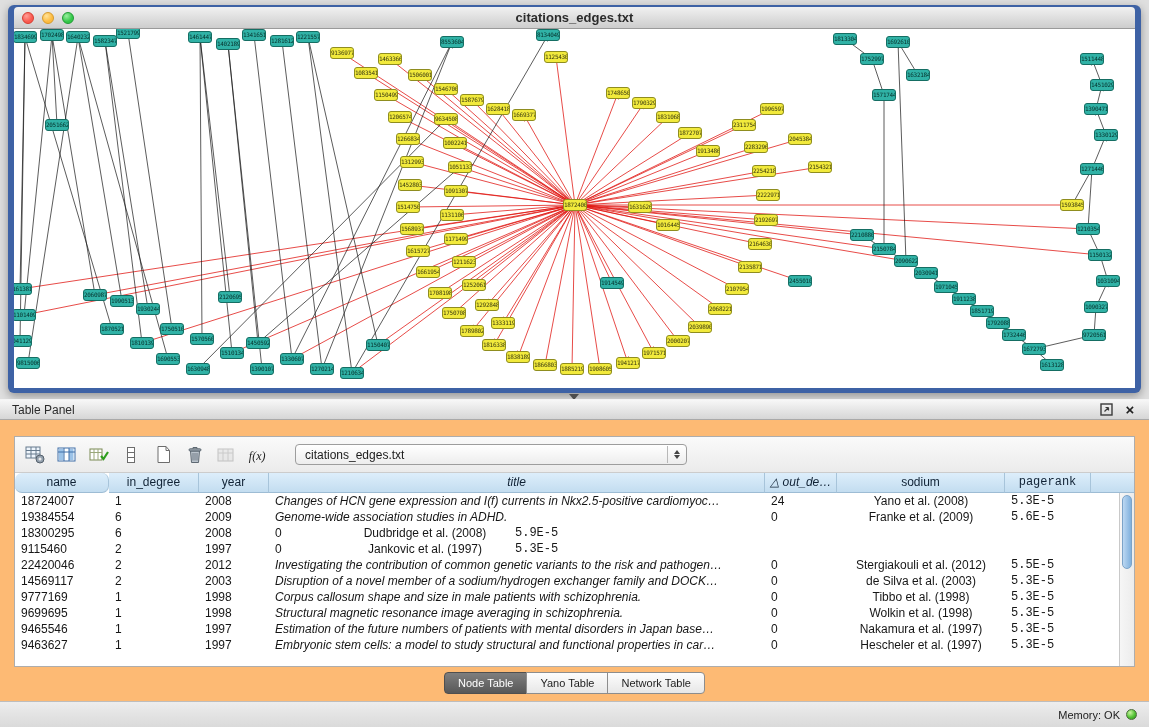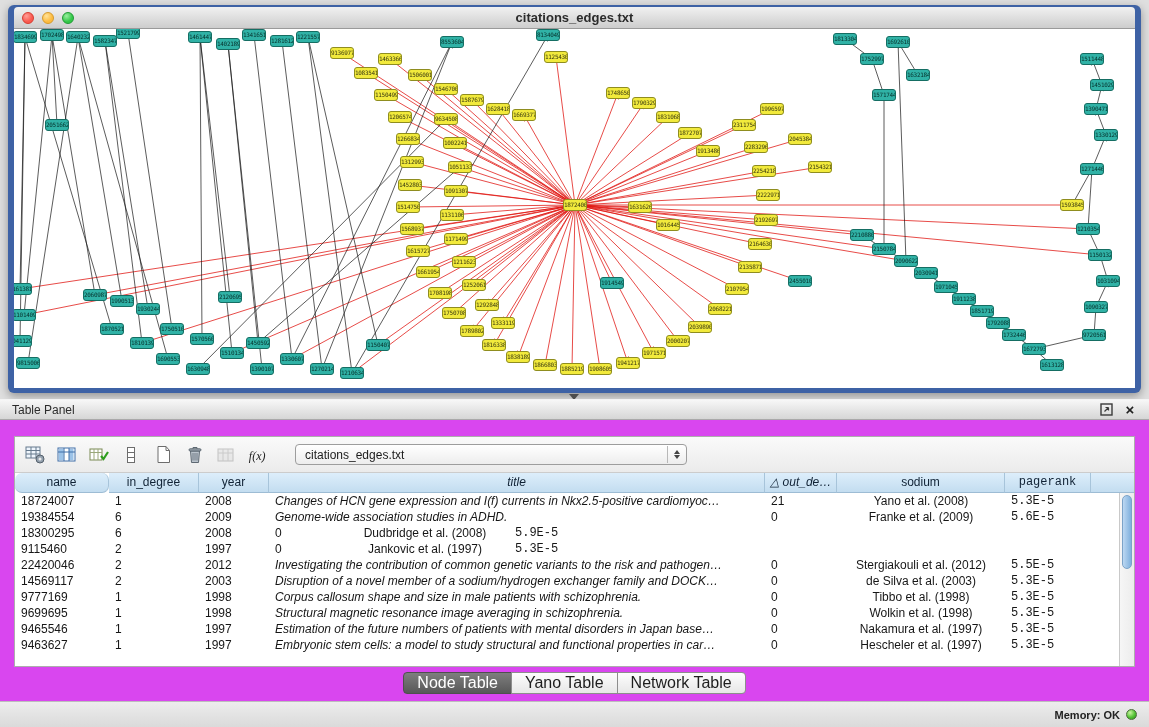--- a/index.html
+++ b/index.html
@@ -25,21 +25,21 @@
     box-sizing:border-box;border:1px solid;overflow:hidden;text-align:center;
     font:6px/10px "DejaVu Sans Mono",monospace;letter-spacing:-0.3px;}
   .ny{background:#f2ea3c;border-color:#8f8d1f;color:#3a3a10;}
   .nt{background:#30b2a6;border-color:#156e63;color:#06332e;}
 
   
   .gap-handle{position:absolute;left:569px;top:394px;width:0;height:0;
     border-left:5px solid transparent;border-right:5px solid transparent;border-top:6px solid #4d4d4d;}
 
   
-  .table-panel{position:absolute;left:0;top:399px;width:1149px;height:302px;background:#d946ef;}
+  .table-panel{position:absolute;left:0;top:399px;width:1149px;height:302px;background:#fdba74;}
   .panel-header{height:21px;background:linear-gradient(#f7f7f7,#d6d6d6);border-top:1px solid #f4f4f4;
     border-bottom:1px solid #a9a9a9;display:flex;align-items:center;padding:0 12px;box-sizing:border-box;}
   .panel-header .ptitle{font-size:12px;color:#2c2c2c;}
   .ph-actions{margin-left:auto;display:flex;align-items:center;gap:10px;}
   .ph-btn{display:inline-flex;align-items:center;justify-content:center;width:14px;height:14px;cursor:default;}
   .ph-btn.close{font-size:15px;font-weight:bold;color:#222;line-height:14px;}
   .panel-body{position:absolute;top:21px;left:0;right:0;bottom:0;}
   .card{position:absolute;left:14px;right:14px;top:16px;height:231px;background:#ffffff;
     border:1px solid #adadad;box-sizing:border-box;}
   .toolbar{position:absolute;left:0;right:0;top:0;height:36px;background:linear-gradient(#fafafa,#ebebeb);
@@ -64,31 +64,31 @@
   .trow{display:flex;height:16px;}
   .tc{font-size:12px;line-height:16px;color:#161616;box-sizing:border-box;padding-left:6px;
     white-space:nowrap;overflow:hidden;}
   .tc.c5{text-align:center;padding-left:0;}
   .vscroll{position:absolute;top:56px;right:0;bottom:0;width:15px;border-left:1px solid #c9c9c9;
     background:linear-gradient(90deg,#f6f6f6,#ececec);box-sizing:border-box;}
   .vscroll .thumb{margin:2px 2px;width:10px;height:74px;border-radius:6px;
     background:linear-gradient(90deg,#bcd8f2,#7fb0dd);border:1px solid #7ba3c8;box-sizing:border-box;}
 
   .tabs{position:absolute;left:0;right:0;bottom:7px;display:flex;justify-content:center;}
-  .tab{font-size:16px;padding:2px 13px;border:1px solid #8d8d8d;background:linear-gradient(#fdfdfd,#e7e7e7);
+  .tab{font-size:11px;padding:2px 13px;border:1px solid #8d8d8d;background:linear-gradient(#fdfdfd,#e7e7e7);
     color:#1d1d1d;margin-left:-1px;line-height:16px;}
   .tab:first-child{border-radius:4px 0 0 4px;margin-left:0;}
   .tab:last-child{border-radius:0 4px 4px 0;}
   .tab.active{background:linear-gradient(#7e7e7e,#585858);color:#ffffff;border-color:#4f4f4f;}
 
   
   .statusbar{position:absolute;left:0;bottom:0;width:1149px;height:26px;
     background:linear-gradient(#ededed,#dadada);border-top:1px solid #bdbdbd;box-sizing:border-box;}
   .mem-wrap{position:absolute;right:12px;top:0;bottom:0;display:flex;align-items:center;gap:6px;}
-  .mem{font-size:11px;color:#222;font-weight:bold;}
+  .mem{font-size:11px;color:#222;}
   .led{width:11px;height:11px;border-radius:50%;box-sizing:border-box;border:1px solid #4a6b3a;
     background:radial-gradient(circle at 35% 30%,#c8f4a0,#52c234 55%,#2f8e1d);}
 </style>
 </head>
 <body>
 
 <div class="app">
 
   <div class="net-window">
     <div class="titlebar">
@@ -456,21 +456,21 @@
             <div class="hc c5">sodium</div>
             <div class="hc c6">pagerank</div>
             <div class="hc fill"></div>
           </div>
         <div class="tbody" id="tbody">
             <div class="trow">
               <div class="tc c0">18724007</div>
               <div class="tc c1">1</div>
               <div class="tc c2">2008</div>
               <div class="tc c3">Changes of HCN gene expression and I(f) currents in Nkx2.5-positive cardiomyoc…</div>
-              <div class="tc c4">21</div>
+              <div class="tc c4">24</div>
               <div class="tc c5">Yano et al. (2008)</div>
               <div class="tc c6">5.3E-5</div>
             </div>
             <div class="trow">
               <div class="tc c0">19384554</div>
               <div class="tc c1">6</div>
               <div class="tc c2">2009</div>
               <div class="tc c3">Genome-wide association studies in ADHD.</div>
               <div class="tc c4">0</div>
               <div class="tc c5">Franke et al. (2009)</div>

